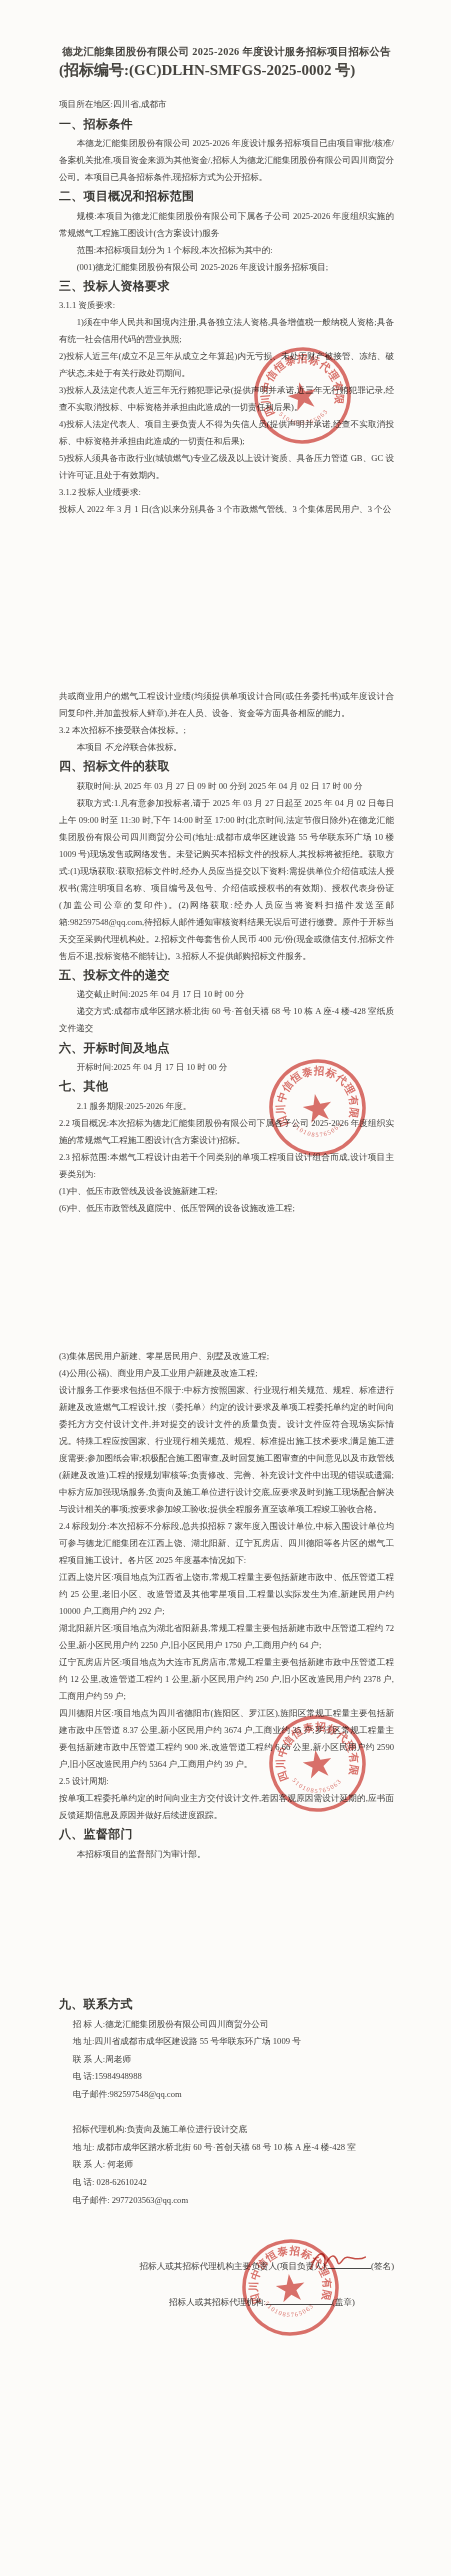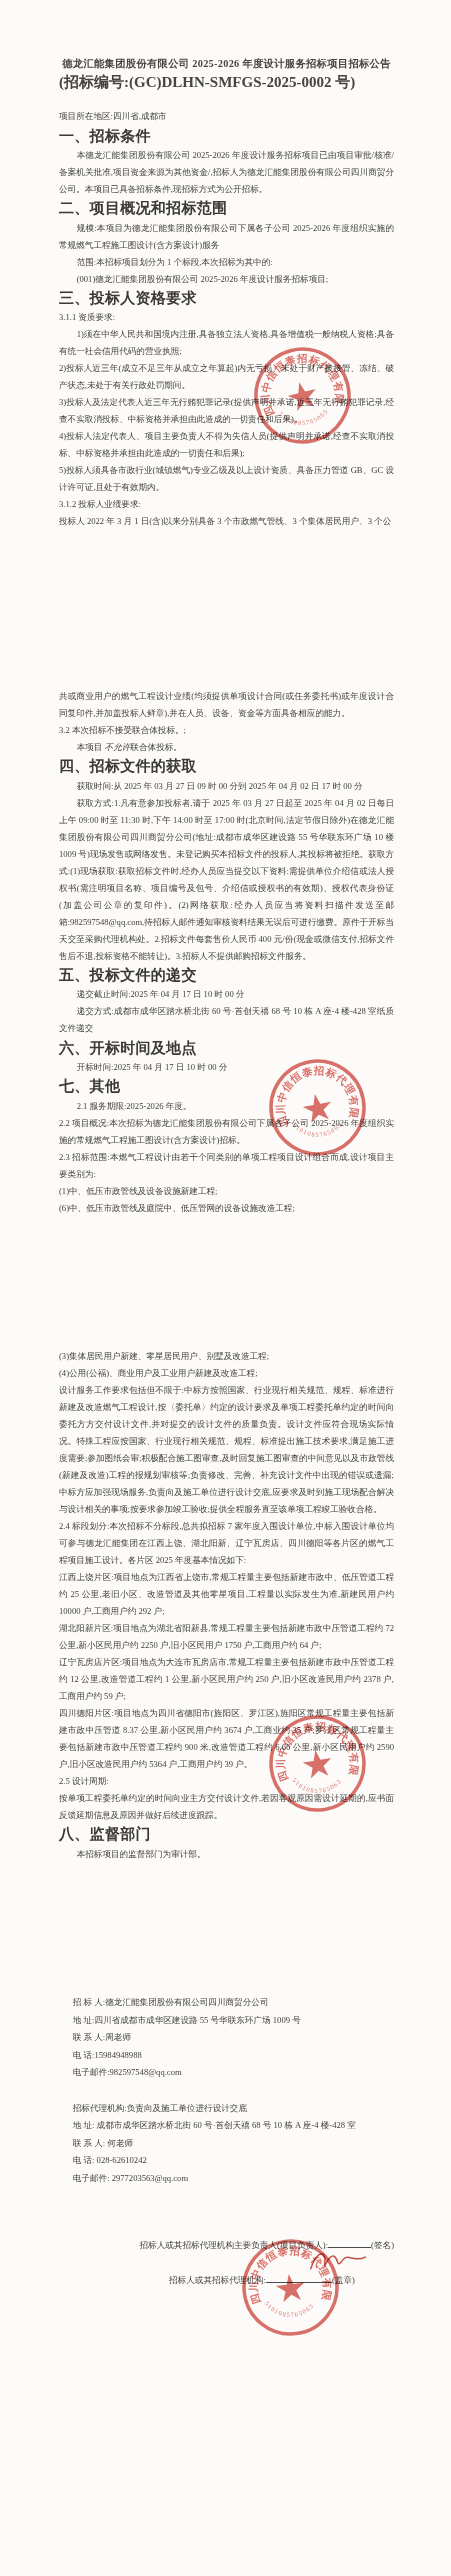--- a/index.html
+++ b/index.html
@@ -21,41 +21,41 @@
   h1.doc-title{
     margin:0;text-align:center;font-size:10.3px;font-weight:bold;
     color:#474540;line-height:15.2px;letter-spacing:0.3px;
   }
   p.doc-subtitle{
     text-align:left;font-size:15px;font-weight:bold;color:#474540;
     margin-top:4.1px !important;line-height:14px;
   }
   p.region{margin-top:19px !important;}
   h2.sec{
-    font-size:15px;font-weight:bold;color:#3a3935;
+    font-size:12px;font-weight:bold;color:#3a3935;
     margin:2.3px 0 1.8px;line-height:17.6px;letter-spacing:0.3px;text-align:left;
   }
   .em-kai{font-style:italic;}
   .contacts p{line-height:17.6px;text-indent:1.6em;text-align:left;}
   .agency{margin-top:17.6px !important;}
   p.sigline{margin-top:49px !important;padding-left:22px;text-align:right;text-indent:0;}
   p.sealline{margin-top:18px !important;padding-left:110px;text-align:left;text-indent:0;font-family:Liberation Serif, serif;}
   .uline{display:inline-block;border-bottom:0.8px solid #4a4a4a;height:8.8px;vertical-align:baseline;}
   .uline.w-sign{width:43px;}
   .uline.w-seal{width:66px;}
   .stamp{position:absolute;mix-blend-mode:multiply;opacity:.74;}
   .stamp svg{display:block;}
   .signature-svg{position:absolute;mix-blend-mode:multiply;opacity:.9;}
 </style>
 </head>
 <body>
 
 <div class="canvas">
 
-  <div class="block" style="top:56px;">
+  <div class="block" style="top:44px;">
     <h1 class="doc-title">德龙汇能集团股份有限公司 2025-2026 年度设计服务招标项目招标公告</h1>
     <p class="doc-subtitle">(招标编号:(GC)DLHN-SMFGS-2025-0002 号)</p>
     <p class="region">项目所在地区:四川省,成都市</p>
 
     <h2 class="sec">一、招标条件</h2>
     <p class="ind">本德龙汇能集团股份有限公司 2025-2026 年度设计服务招标项目已由项目审批/核准/备案机关批准,项目资金来源为其他资金/,招标人为德龙汇能集团股份有限公司四川商贸分公司。本项目已具备招标条件,现招标方式为公开招标。</p>
 
     <h2 class="sec">二、项目概况和招标范围</h2>
     <p class="ind">规模:本项目为德龙汇能集团股份有限公司下属各子公司 2025-2026 年度组织实施的常规燃气工程施工图设计(含方案设计)服务</p>
     <p class="ind">范围:本招标项目划分为 1 个标段,本次招标为其中的:</p>
@@ -105,20 +105,21 @@
     <p>湖北阳新片区:项目地点为湖北省阳新县,常规工程量主要包括新建市政中压管道工程约 72 公里,新小区民用户约 2250 户,旧小区民用户 1750 户,工商用户约 64 户;</p>
     <p>辽宁瓦房店片区:项目地点为大连市瓦房店市,常规工程量主要包括新建市政中压管道工程约 12 公里,改造管道工程约 1 公里,新小区民用户约 250 户,旧小区改造民用户约 2378 户,工商用户约 59 户;</p>
     <p>四川德阳片区:项目地点为四川省德阳市(旌阳区、罗江区),旌阳区常规工程量主要包括新建市政中压管道 8.37 公里,新小区民用户约 3674 户,工商业约 35 户;罗江区常规工程量主要包括新建市政中压管道工程约 900 米,改造管道工程约 6.66 公里,新小区民用户约 2590 户,旧小区改造民用户约 5364 户,工商用户约 39 户。</p>
     <p>2.5 设计周期:</p>
     <p>按单项工程委托单约定的时间向业主方交付设计文件,若因客观原因需设计延期的,应书面反馈延期信息及原因并做好后续进度跟踪。</p>
     <h2 class="sec">八、监督部门</h2>
     <p class="ind">本招标项目的监督部门为审计部。</p>
   </div>
 
   <div class="block contacts" style="top:1994px;">
+    <h2 class="sec">九、联系方式</h2>
     <p>招 标 人:德龙汇能集团股份有限公司四川商贸分公司</p>
     <p>地    址:四川省成都市成华区建设路 55 号华联东环广场 1009 号</p>
     <p>联 系 人:周老师</p>
     <p>电    话:15984948988</p>
     <p>电子邮件:982597548@qq.com</p>
     <p class="agency">招标代理机构:负责向及施工单位进行设计交底</p>
     <p>地    址: 成都市成华区踏水桥北街 60 号·首创天禧 68 号 10 栋 A 座-4 楼-428 室</p>
     <p>联 系 人: 何老师</p>
     <p>电    话: 028-62610242</p>
     <p>电子邮件: 2977203563@qq.com</p>

